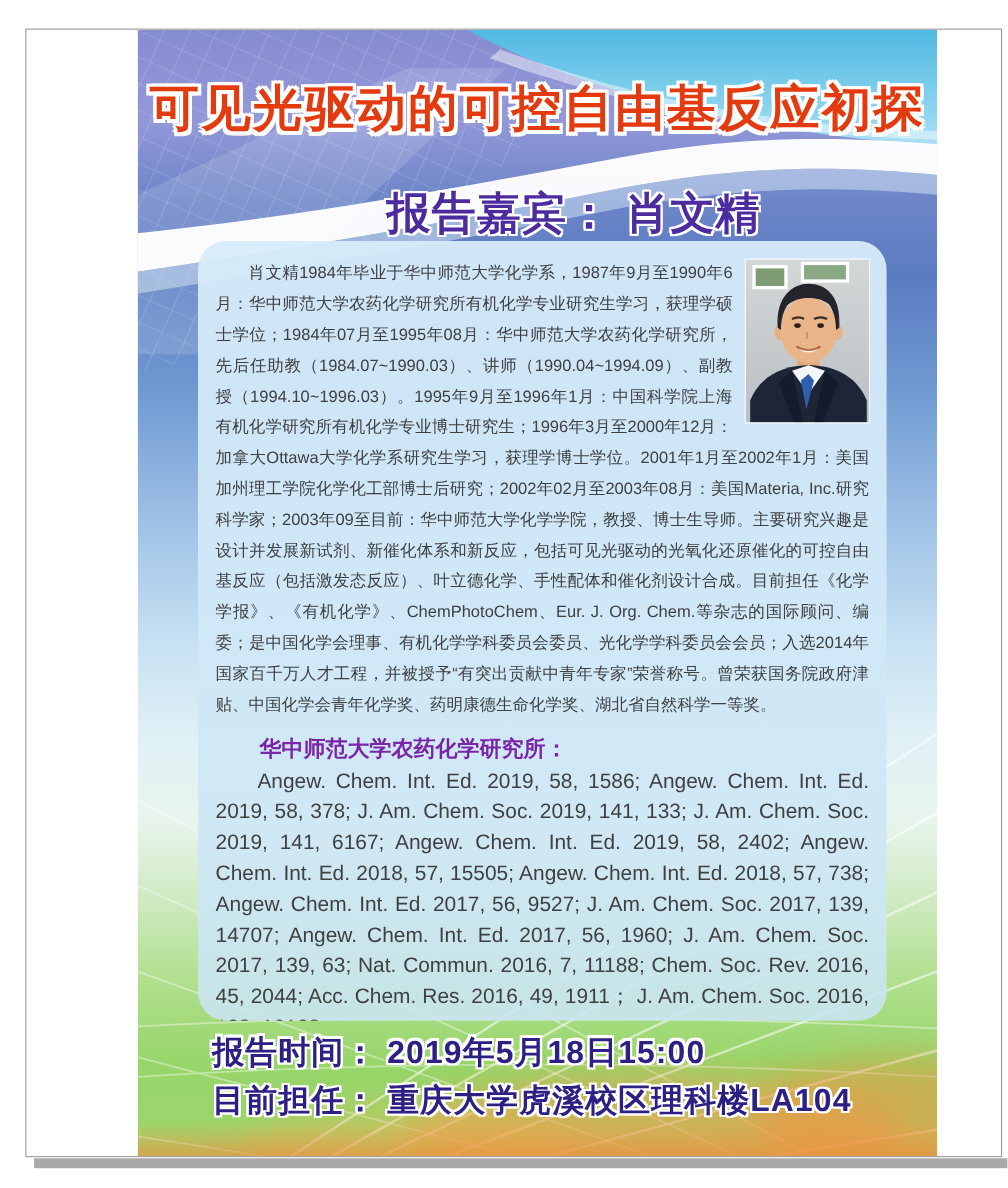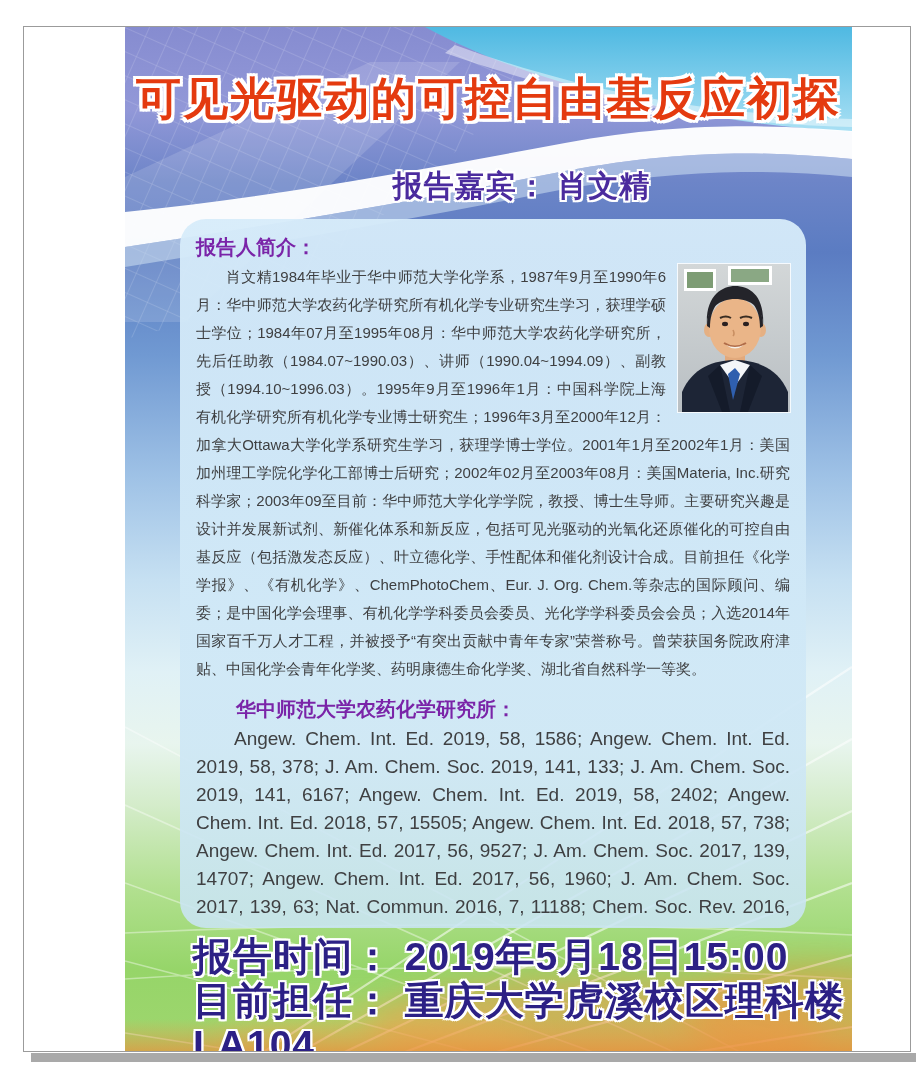--- a/index.html
+++ b/index.html
@@ -28,21 +28,21 @@
   .outline-w3{
     text-shadow:-3px -3px 0 #fff,3px -3px 0 #fff,-3px 3px 0 #fff,3px 3px 0 #fff,
                 -3px 0 0 #fff,3px 0 0 #fff,0 -3px 0 #fff,0 3px 0 #fff;
   }
   .title{
     position:absolute;left:0;right:0;top:42px;text-align:center;
     font-size:45px;font-weight:bold;letter-spacing:2px;color:#e43a0f;
   }
   .guest{
     position:absolute;left:0;right:0;top:139px;text-align:center;
-    padding-left:66px;font-size:30px;font-weight:bold;letter-spacing:1px;
+    padding-left:66px;font-size:40px;font-weight:bold;letter-spacing:1px;
     color:#4b2b9e;
   }
   .bio-box{
     position:absolute;left:55px;top:192px;width:626px;height:709px;
     box-sizing:border-box;border-radius:26px;
     background:linear-gradient(180deg,rgba(215,236,250,0.95),rgba(202,229,244,0.88));
     padding:14px 16px 12px 16px;overflow:hidden;
   }
   .bio-box::after{content:"";display:block;clear:both;}
   .bio-heading{
@@ -59,21 +59,21 @@
   .pub-heading{
     font-size:20px;line-height:28px;font-weight:bold;color:#7a24a8;
     text-indent:2em;margin:12px 0 0 0;
   }
   .pub-text{
     font-size:19px;line-height:28px;color:#3f4042;text-align:justify;
     text-indent:2em;margin:2px 0 0 0;
   }
   .schedule{
     position:absolute;left:68px;top:908px;
-    font-size:39px;font-weight:bold;line-height:44px;color:#2c2085;
+    font-size:29px;font-weight:bold;line-height:44px;color:#2c2085;
     letter-spacing:1px;
   }
 </style>
 </head>
 <body>
 
 <div class="page">
   <div class="poster">
 
     <svg class="poster-bg" viewBox="0 0 727 1024" width="727" height="1024" preserveAspectRatio="none">
@@ -144,21 +144,20 @@
       <ellipse cx="250" cy="1020" rx="160" ry="40" fill="#f2b050" opacity="0.35" filter="url(#soft)"></ellipse>
       <ellipse cx="690" cy="990" rx="130" ry="55" fill="#ef9440" opacity="0.55" filter="url(#soft)"></ellipse>
       <rect x="0" y="992" width="727" height="32" fill="url(#orangeStrip)"></rect>
     </svg>
 
     <div class="title outline-w3">可见光驱动的可控自由基反应初探</div>
 
     <div class="guest outline-w2">报告嘉宾： 肖文精</div>
 
     <div class="bio-box">
-      <p class="bio-heading">报告人简介：</p>
 
       <svg class="photo" viewBox="0 0 112 148" width="112" height="148" preserveAspectRatio="none">
         <defs>
           <linearGradient id="wall" x1="0" y1="0" x2="0" y2="1">
             <stop offset="0" stop-color="#d3d7d8"></stop>
             <stop offset="1" stop-color="#b9bfc3"></stop>
           </linearGradient>
         </defs>
         <rect x="0" y="0" width="112" height="148" fill="url(#wall)"></rect>
         <rect x="6" y="5" width="32" height="22" fill="#ffffff"></rect>

